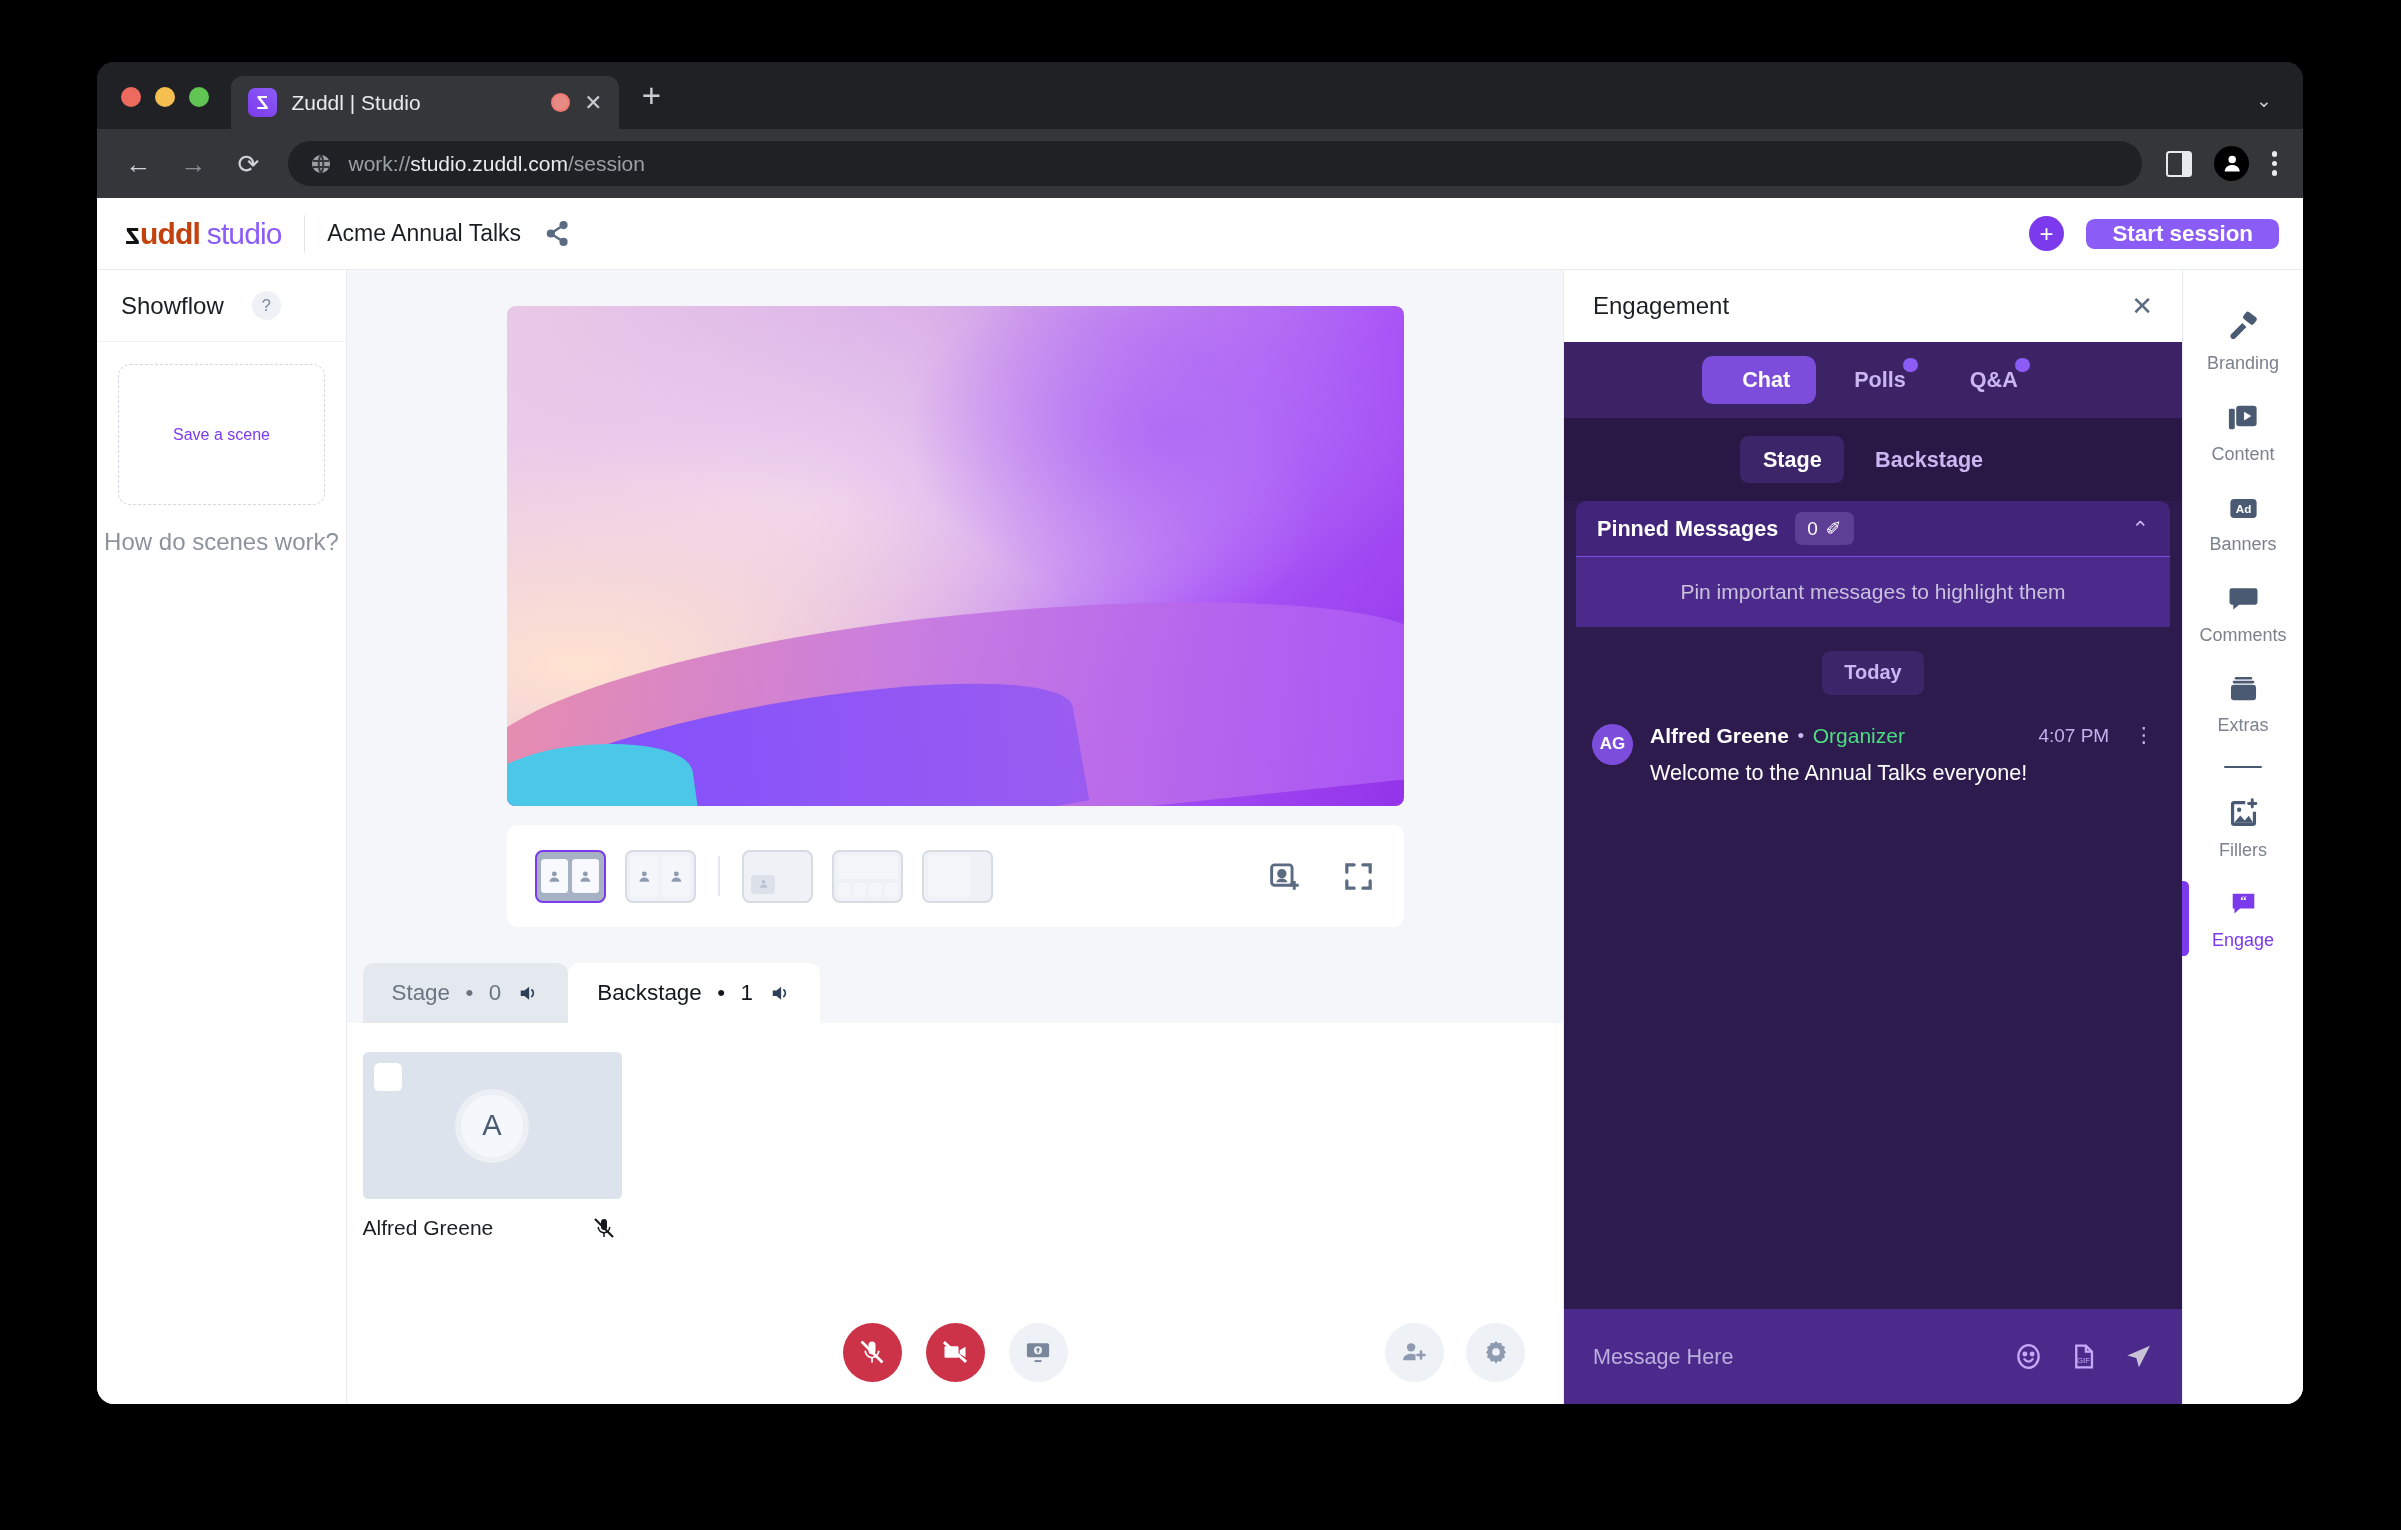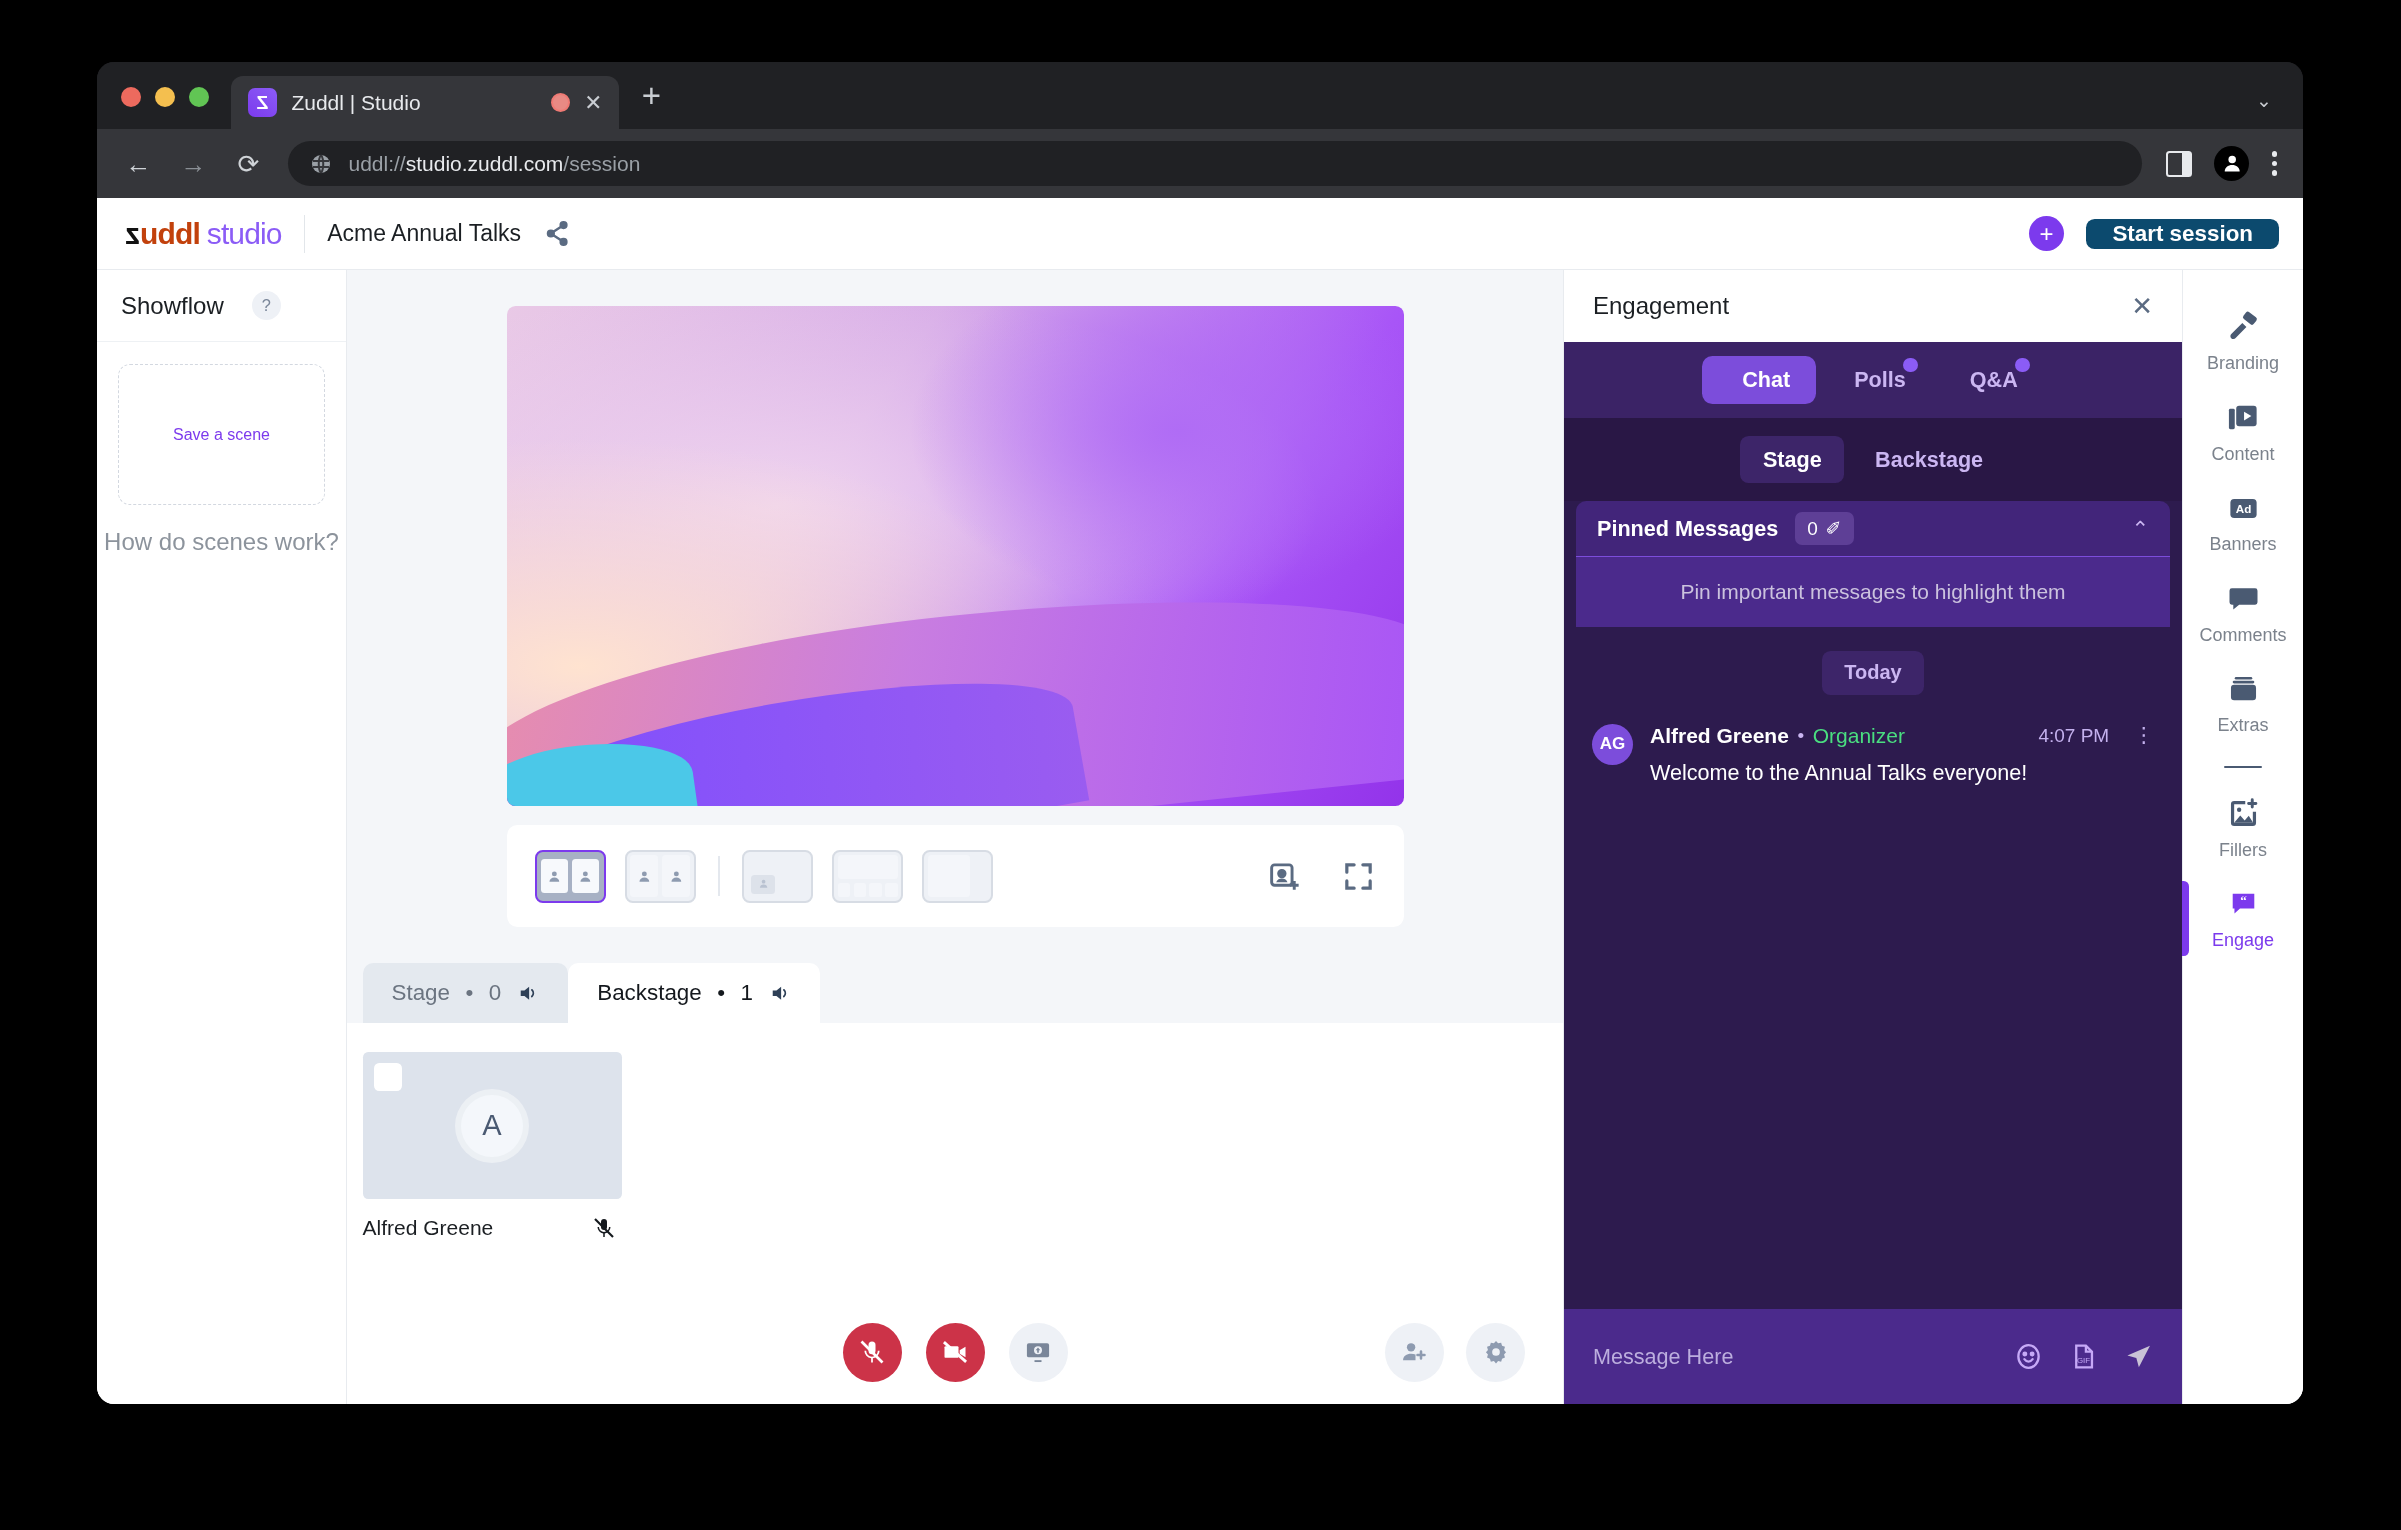--- a/index.html
+++ b/index.html
@@ -84,21 +84,21 @@
   .logo .studio { color: #8b5cf6; font-weight: 400; }
   .hdr-div { width: 0.9px; height: 38px; background: #e2e6ea; }
   .event-name { font-size: 23px; color: #1b1f23; }
   .share-ico { width: 29px; height: 29px; color: #5b6b82; }
   .hdr-spacer { flex: 1; }
   .plus-btn {
     width: 35px; height: 35px; border-radius: 50%; background: #7c3aed; color: #fff;
     display: flex; align-items: center; justify-content: center; font-size: 24px; line-height: 1;
   }
   .start-btn {
-    background: #0c4a6e; color: #fff; font-size: 22.4px; font-weight: 600;
+    background: #8b5cf6; color: #fff; font-size: 22.4px; font-weight: 600;
     padding: 2px 26px; border-radius: 8.6px; white-space: nowrap;
   }
 
   .app-body { flex: 1; display: flex; min-height: 0; }
 
   
   .showflow { width: 250px; background: #fff; border-right: 0.9px solid #e8ebef; flex: none; }
   .showflow-head {
     height: 72px; display: flex; align-items: center; gap: 28px; padding: 0 24px;
     border-bottom: 0.9px solid #eef1f4;
@@ -308,21 +308,21 @@
 
     <div class="toolbar">
       <span class="nav-ico">←</span>
       <span class="nav-ico fwd">→</span>
       <span class="nav-ico">⟳</span>
       <div class="omnibox">
         <svg class="globe" viewBox="0 0 24 24" fill="none" stroke="#9aa0a6" stroke-width="2">
           <circle cx="12" cy="12" r="9" fill="#9aa0a6" stroke="none"></circle>
           <path d="M4 9h16M4 15h16M12 3c3 4 3 14 0 18M12 3c-3 4-3 14 0 18" stroke="#35363a"></path>
         </svg>
-        <span><span class="url-dim">uddl://</span><span>studio.zuddl.com</span><span class="url-dim">/session</span></span>
+        <span><span class="url-dim">work://</span><span>studio.zuddl.com</span><span class="url-dim">/session</span></span>
       </div>
       <div class="tb-right">
         <span class="sq-icon"></span>
         <span class="avatar-circle">
           <svg width="22.4" height="22.4" viewBox="0 0 24 24" fill="#fff">
               <circle cx="12" cy="8" r="4"></circle>
               <path d="M4 21c0-4.4 3.6-7 8-7s8 2.6 8 7z"></path>
             </svg>
         </span>
         <span class="kebab">

